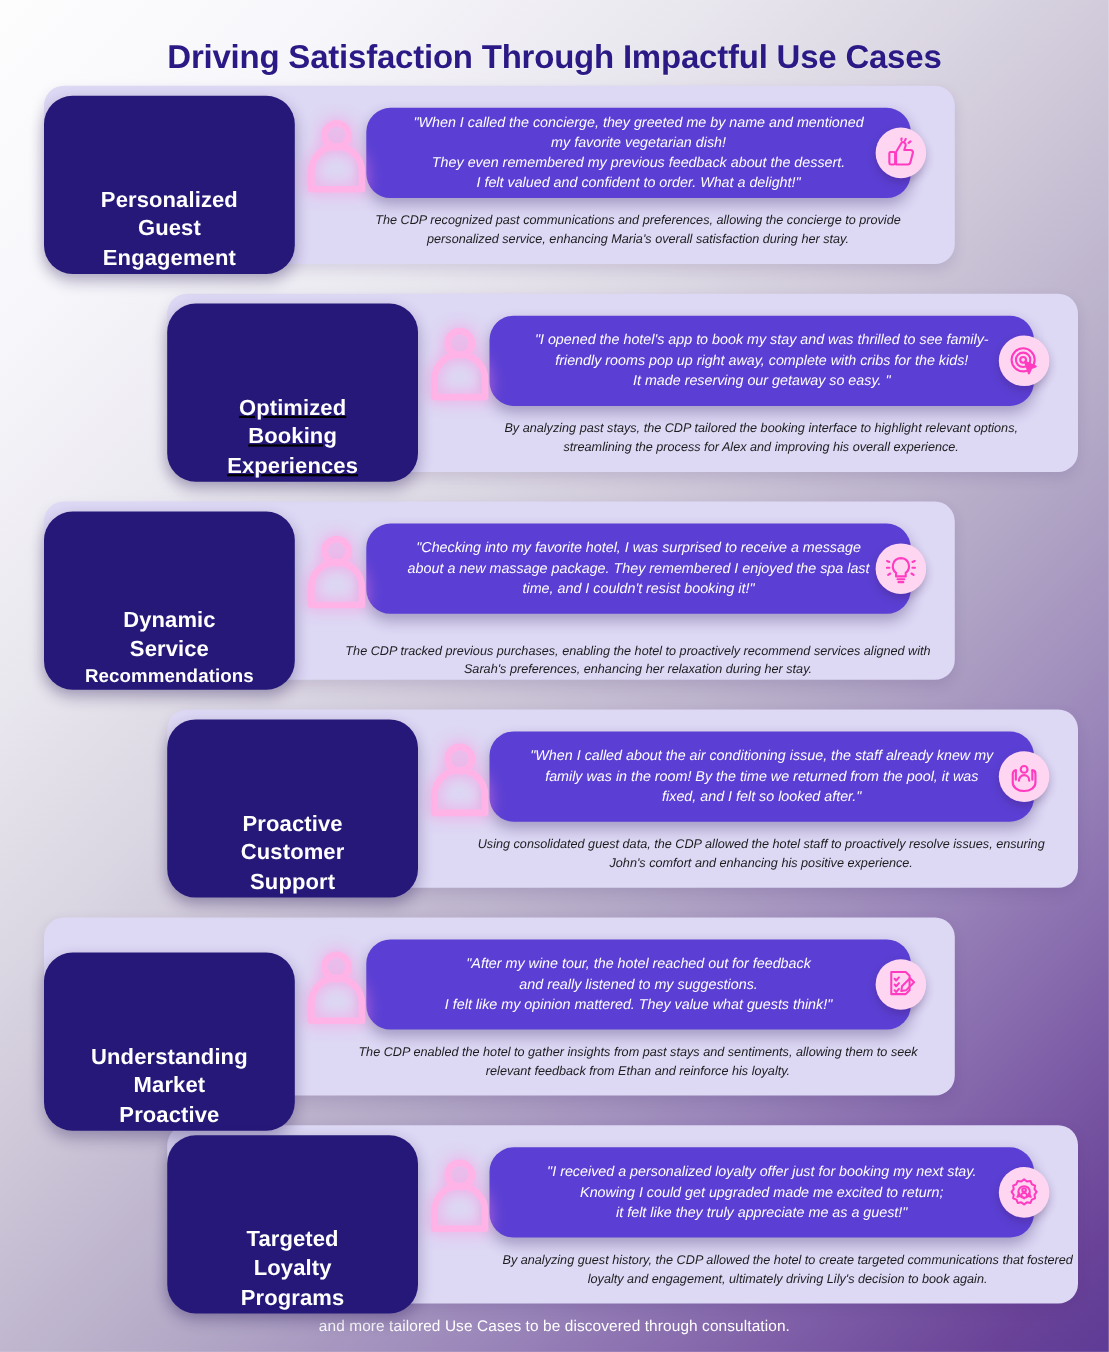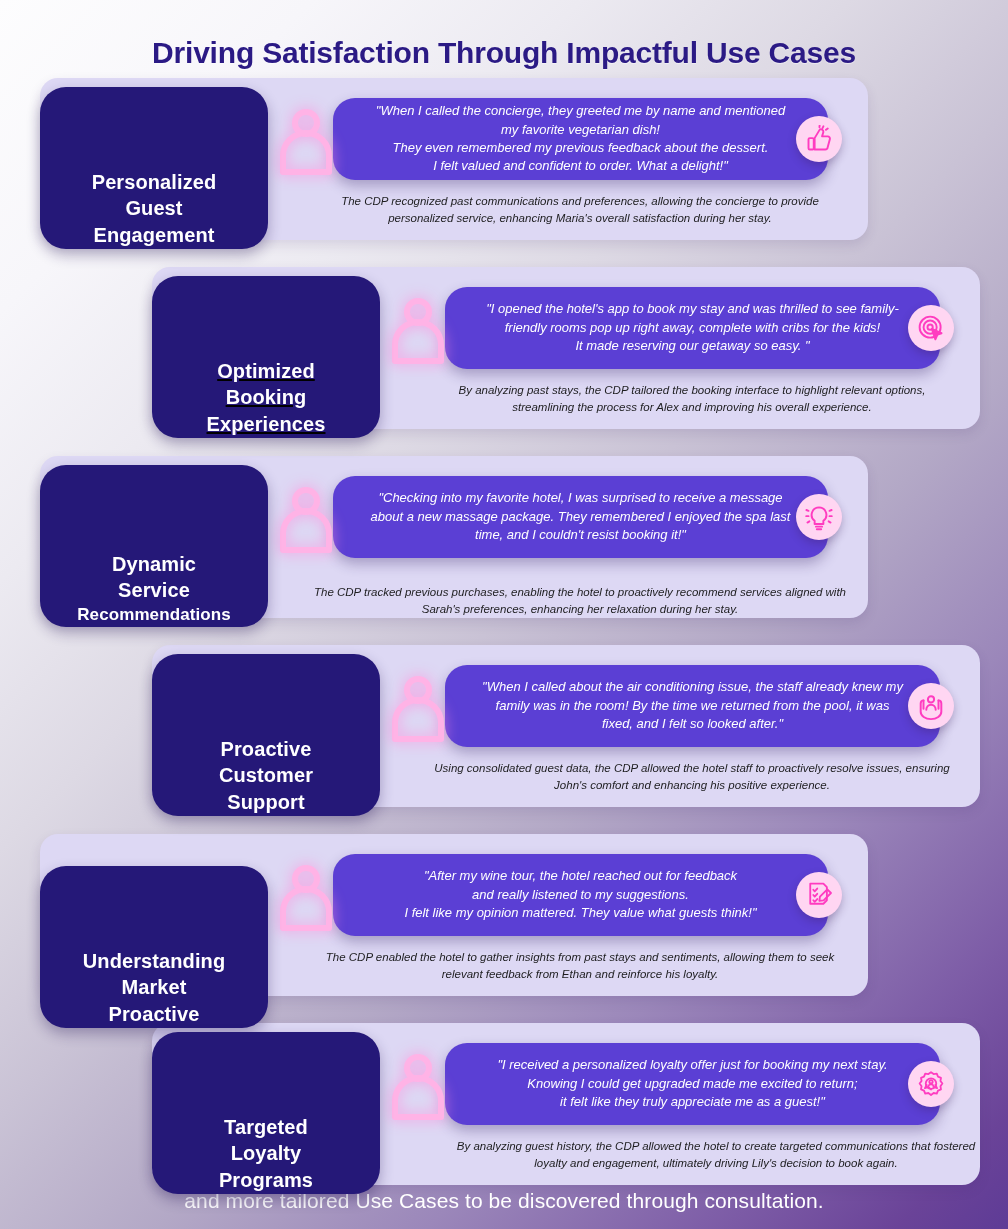--- a/index.html
+++ b/index.html
@@ -142,21 +142,21 @@
   }
 
   
   .footer {
     position: absolute;
     left: 0;
     right: 0;
     bottom: 16px;
     text-align: center;
     color: #ffffff;
-    font-size: 21px;
+    font-size: 14px;
     font-weight: normal;
     letter-spacing: 0.1px;
   }
 </style>
 </head>
 <body>
 
 <h1 class="page-title">Driving Satisfaction Through Impactful Use Cases</h1>
 
 <div class="rows" id="rows-container">

